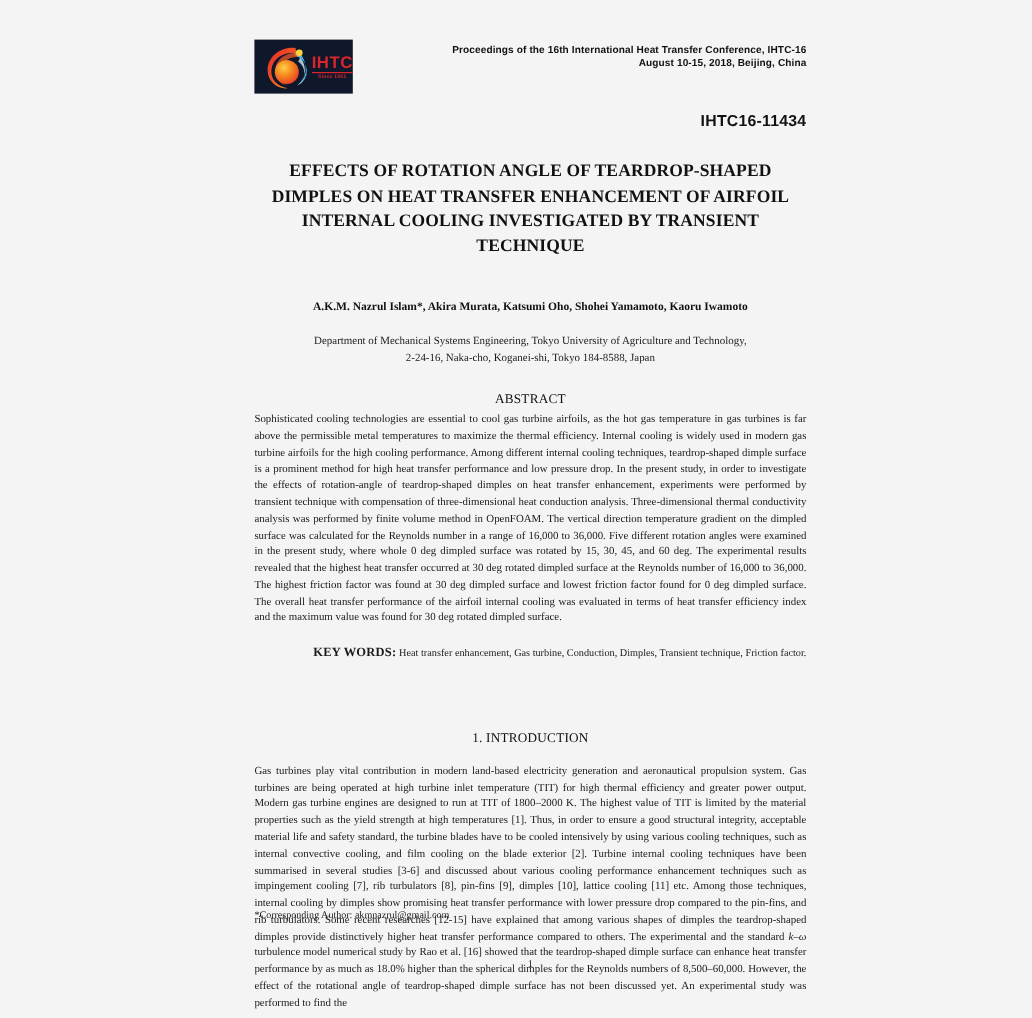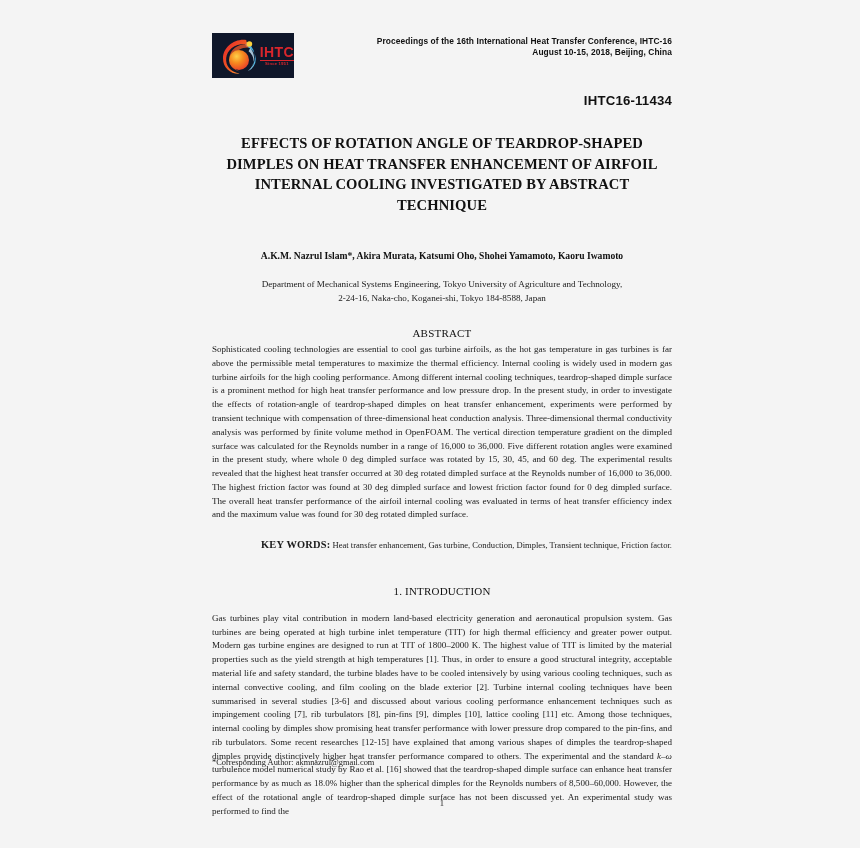--- a/index.html
+++ b/index.html
@@ -129,21 +129,21 @@
 
   
   .section-head {
     text-align: center;
     font-size: 11px;
     font-weight: normal;
     letter-spacing: 0.2px;
     color: #111;
   }
   .section-head.abstract-head { margin-top: 22px; }
-  .section-head.intro-head { margin-top: 32px; }
+  .section-head.intro-head { margin-top: 56px; }
 
   
   .para {
     margin-top: 4px;
     font-size: 9.05px;
     line-height: 1.525;
     text-align: justify;
     text-justify: inter-word;
     color: #1a1a1a;
     hyphens: none;
@@ -231,21 +231,21 @@
       </div>
 
       <div class="header-lines">
         <div>Proceedings of the 16th International Heat Transfer Conference, IHTC-16</div>
         <div>August 10-15, 2018, Beijing, China</div>
       </div>
     </div>
 
     <div class="paper-id">IHTC16-11434</div>
 
-    <div class="title">EFFECTS OF ROTATION ANGLE OF TEARDROP-SHAPED DIMPLES ON HEAT TRANSFER ENHANCEMENT OF AIRFOIL INTERNAL COOLING INVESTIGATED BY ABSTRACT TECHNIQUE</div>
+    <div class="title">EFFECTS OF ROTATION ANGLE OF TEARDROP-SHAPED DIMPLES ON HEAT TRANSFER ENHANCEMENT OF AIRFOIL INTERNAL COOLING INVESTIGATED BY TRANSIENT TECHNIQUE</div>
 
     <div class="authors">A.K.M. Nazrul Islam*, Akira Murata, Katsumi Oho, Shohei Yamamoto, Kaoru Iwamoto</div>
 
     <div class="affiliation">
       <div>Department of Mechanical Systems Engineering, Tokyo University of Agriculture and Technology,</div>
       <div>2-24-16, Naka-cho, Koganei-shi, Tokyo 184-8588, Japan</div>
     </div>
 
     <div class="section-head abstract-head">ABSTRACT</div>
     <div class="para">Sophisticated cooling technologies are essential to cool gas turbine airfoils, as the hot gas temperature in gas turbines is far above the permissible metal temperatures to maximize the thermal efficiency. Internal cooling is widely used in modern gas turbine airfoils for the high cooling performance. Among different internal cooling techniques, teardrop-shaped dimple surface is a prominent method for high heat transfer performance and low pressure drop. In the present study, in order to investigate the effects of rotation-angle of teardrop-shaped dimples on heat transfer enhancement, experiments were performed by transient technique with compensation of three-dimensional heat conduction analysis. Three-dimensional thermal conductivity analysis was performed by finite volume method in OpenFOAM. The vertical direction temperature gradient on the dimpled surface was calculated for the Reynolds number in a range of 16,000 to 36,000. Five different rotation angles were examined in the present study, where whole 0 deg dimpled surface was rotated by 15, 30, 45, and 60 deg. The experimental results revealed that the highest heat transfer occurred at 30 deg rotated dimpled surface at the Reynolds number of 16,000 to 36,000. The highest friction factor was found at 30 deg dimpled surface and lowest friction factor found for 0 deg dimpled surface. The overall heat transfer performance of the airfoil internal cooling was evaluated in terms of heat transfer efficiency index and the maximum value was found for 30 deg rotated dimpled surface.</div>

